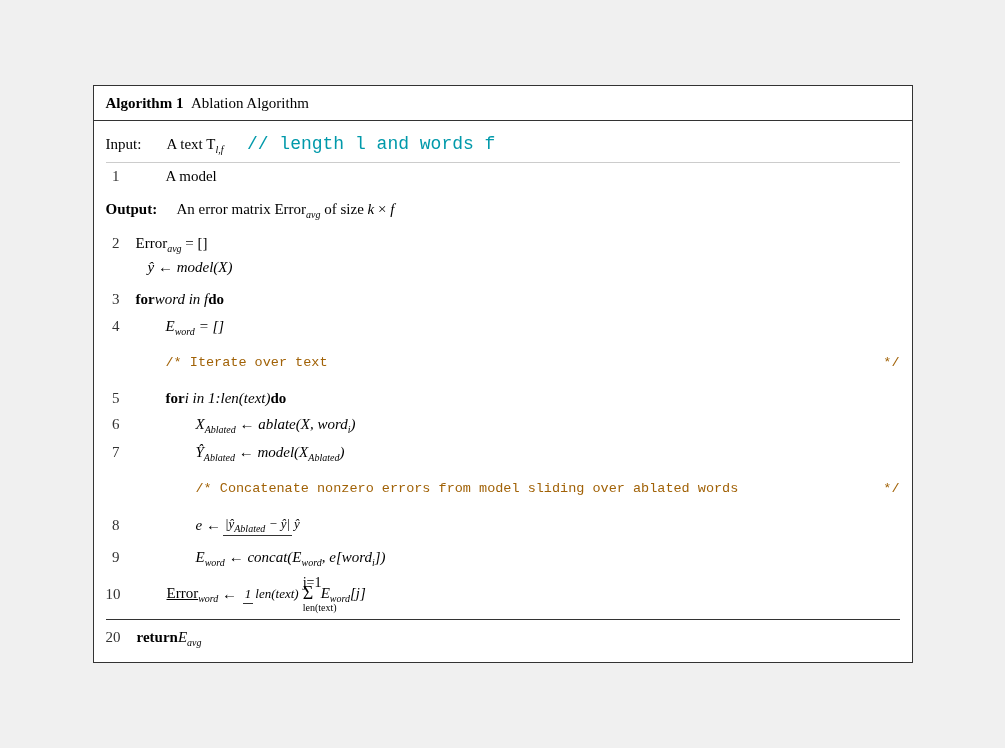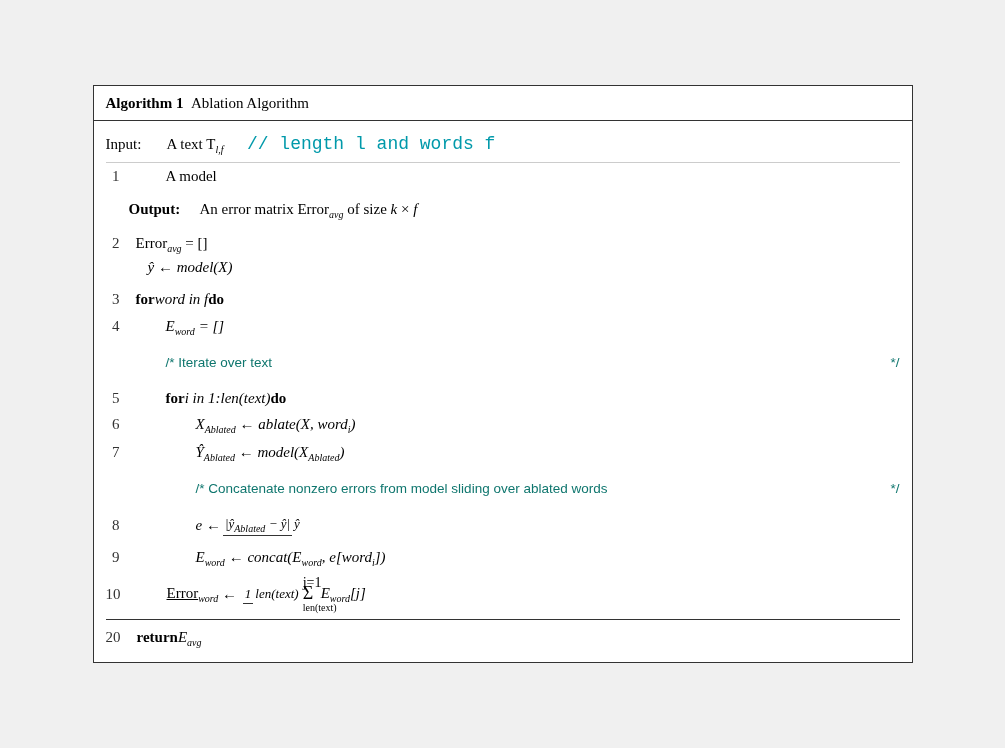--- a/index.html
+++ b/index.html
@@ -59,21 +59,20 @@
     .output-line {
       padding: 8px 0 4px 0;
       display: flex;
       align-items: baseline;
       gap: 6px;
     }
 
     .output-label {
       font-weight: bold;
       min-width: 65px;
-      margin-left: 23px;
     }
 
     .algo-steps {
       padding-top: 4px;
     }
 
     .step-row {
       display: flex;
       align-items: baseline;
       padding: 2px 0;
@@ -104,22 +103,22 @@
 
     .comment-line {
       display: flex;
       align-items: baseline;
       justify-content: space-between;
       width: 100%;
       padding: 4px 0;
     }
 
     .comment-text {
-      color: #0f766e;
-      font-family: Liberation Sans, sans-serif;
+      color: #a16207;
+      font-family: Liberation Mono, monospace;
       font-size: 13.5px;
     }
 
     sub, sup {
       font-size: 10px;
     }
 
     .fraction {
       display: inline-flex;
       flex-direction: row;

